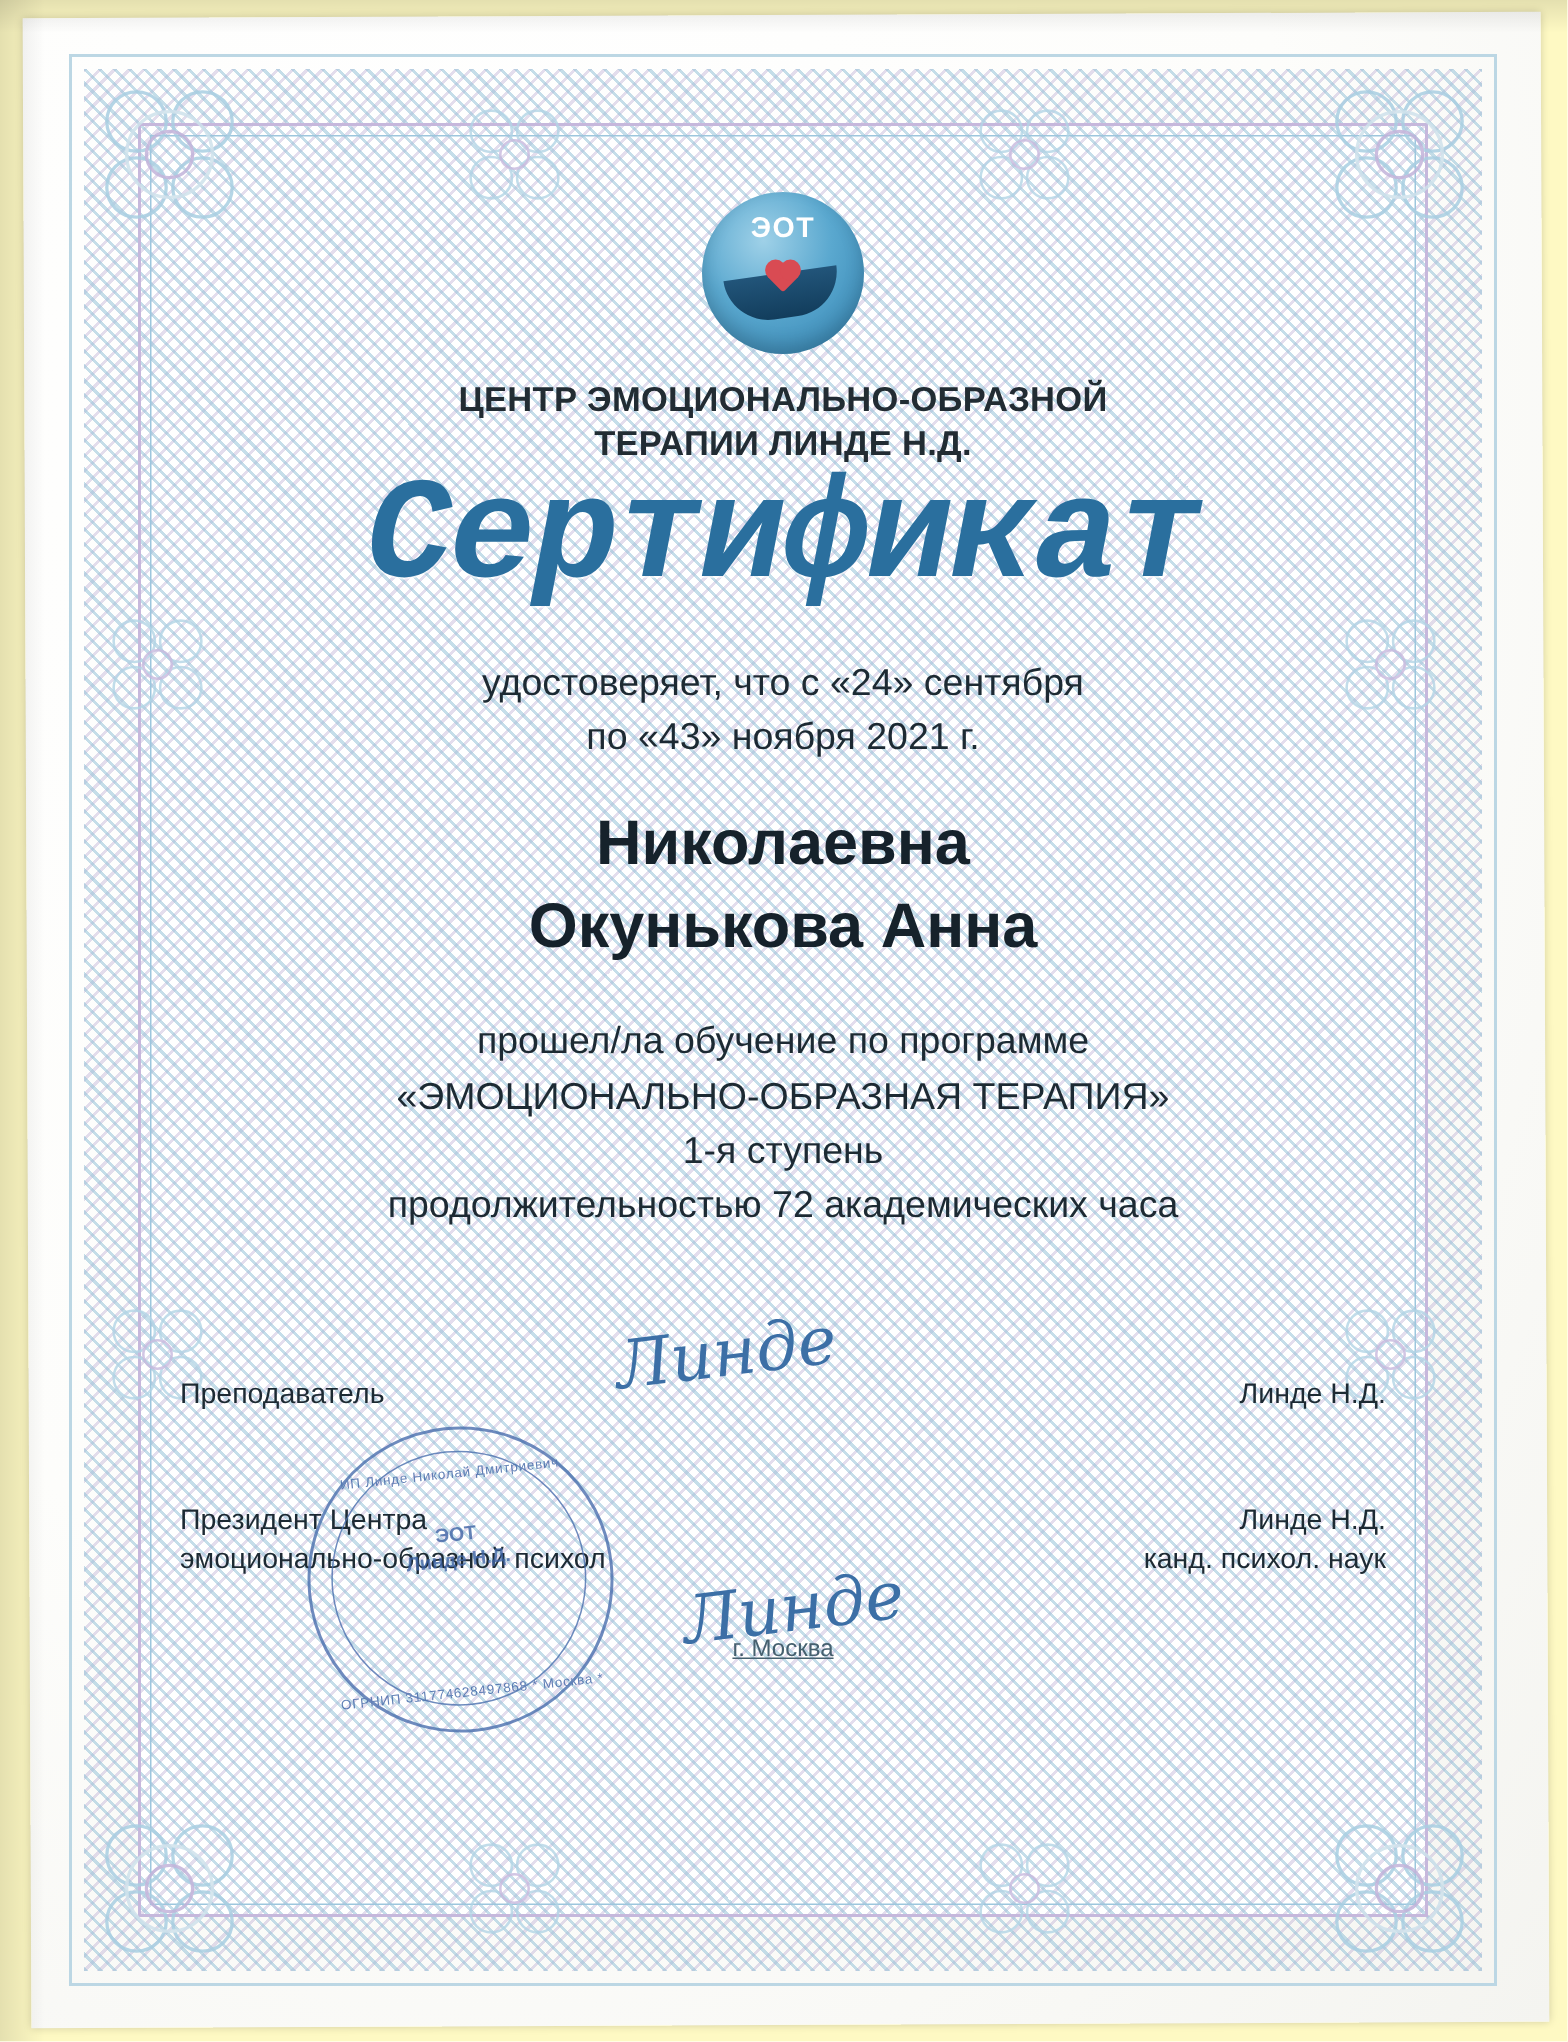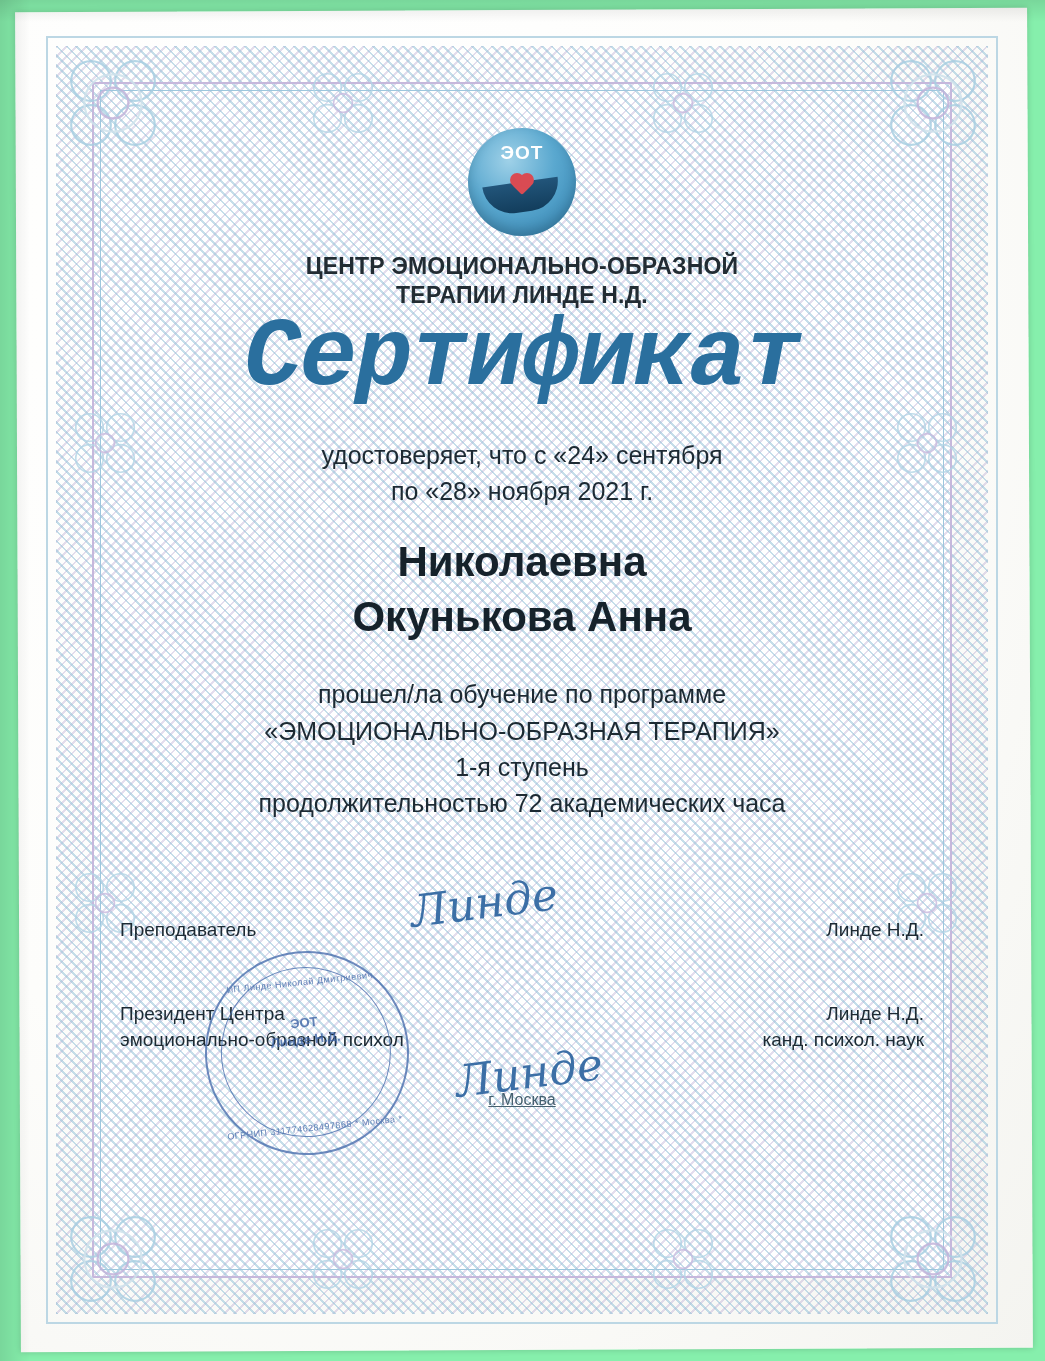--- a/index.html
+++ b/index.html
@@ -12,21 +12,21 @@
     height: 1361px;
     font-family: "Liberation Sans", sans-serif;
     overflow: hidden;
   }
 
   
   #certificate {
     position: relative;
     width: 1045px;
     height: 1361px;
-    background: #86efac;
+    background: #fef9c3;
   }
   .scan-paper {
     position: absolute;
     left: 18px;
     top: 10px;
     width: 1012px;
     height: 1340px;
     background:
       radial-gradient(ellipse at 30% 20%, #ffffff 0%, #fdfdfb 55%, #f4f4f0 100%);
     box-shadow: 0 0 6px rgba(0,0,0,0.18);
@@ -454,21 +454,21 @@
 
     <div class="org">
       <div>ЦЕНТР ЭМОЦИОНАЛЬНО-ОБРАЗНОЙ</div>
       <div>ТЕРАПИИ ЛИНДЕ Н.Д.</div>
     </div>
 
     <div class="script-title">Сертификат</div>
 
     <div class="dates">
       <div>удостоверяет, что с «24» сентября</div>
-      <div>по «28» ноября 2021 г.</div>
+      <div>по «43» ноября 2021 г.</div>
     </div>
 
     <div class="recipient">
       <div>Николаевна</div>
       <div>Окунькова Анна</div>
     </div>
 
     <div class="program-block">
       <div>прошел/ла обучение по программе</div>
       <div class="program-name">«ЭМОЦИОНАЛЬНО-ОБРАЗНАЯ ТЕРАПИЯ»</div>

